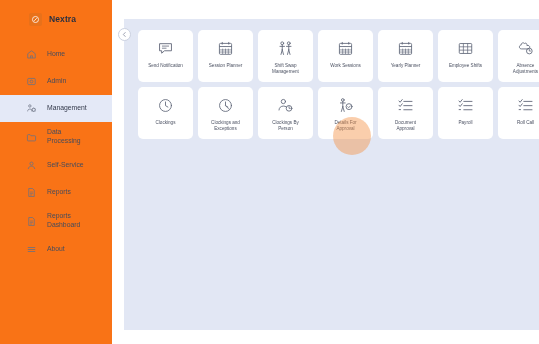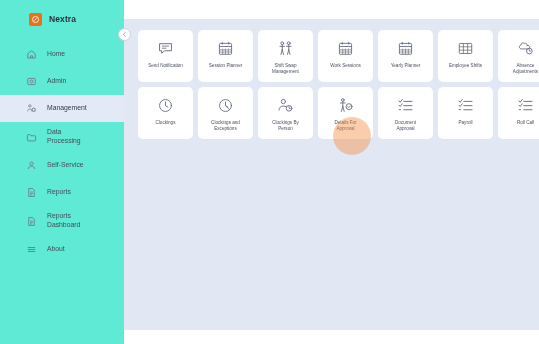--- a/index.html
+++ b/index.html
@@ -12,23 +12,23 @@
     height: 344px;
     font-family: "Liberation Sans", sans-serif;
     overflow: hidden;
     position: relative;
   }
 
   
   #sidebar {
     position: absolute;
     left: 0; top: 0;
-    width: 124px;
+    width: 112px;
     height: 344px;
-    background: #5eead4;
+    background: #f97316;
     box-sizing: border-box;
   }
   #brand {
     display: flex;
     align-items: center;
     gap: 7px;
     padding: 8px 0 0 29px;
     height: 22px;
   }
   #brand-mark {

